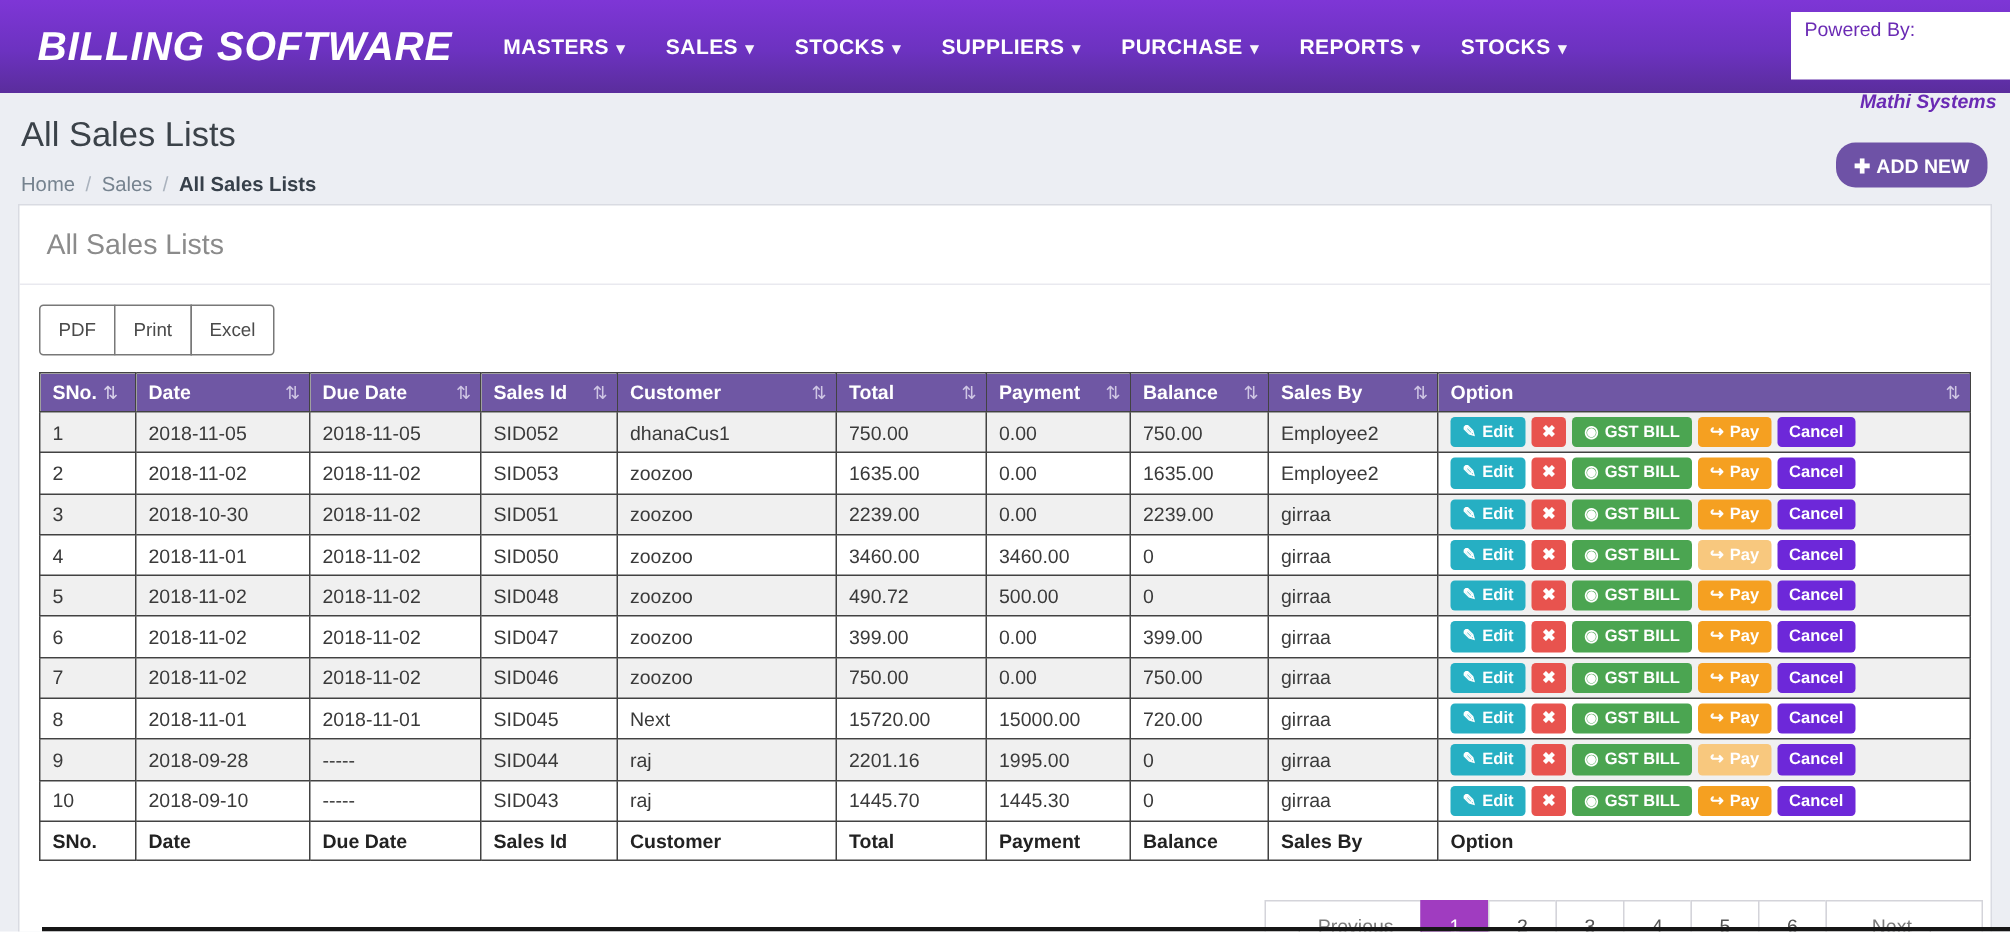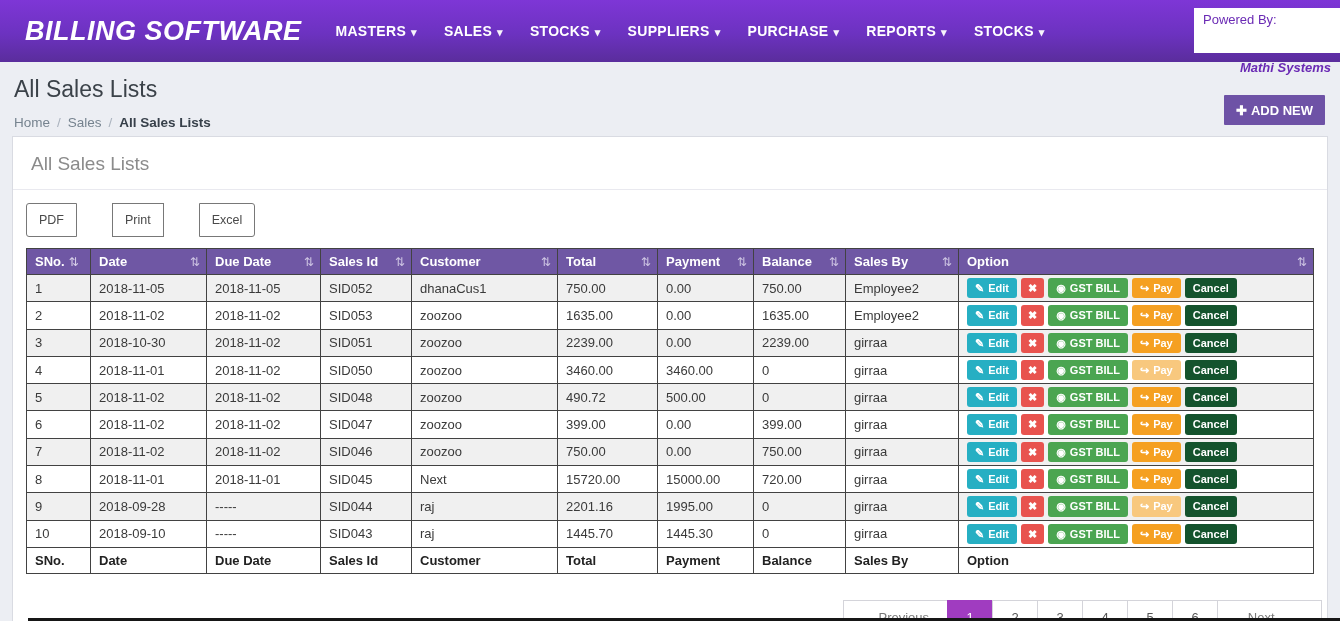--- a/index.html
+++ b/index.html
@@ -34,36 +34,36 @@
   .powered .l1 { color:#6a2ab4; font-size:13px; }
   .powered .l2 { color:#6a2ab4; font-size:13px; font-weight:bold; font-style:italic; text-align:right;margin-top:29px; }
   
   .page-title { position:absolute; left:14px; top:76px; font-size:23px; font-weight:normal; color:#3b4249; }
   .breadcrumb { position:absolute; left:14px; top:115px; font-size:13.5px; color:#76838f; }
   .breadcrumb .crumb { color:#76838f; cursor:pointer; }
   .breadcrumb .crumb.last { color:#37404a; font-weight:bold; cursor:default; }
   .breadcrumb .sep { color:#aab2bd; margin:0 7px; }
   .add-new {
     position:absolute; right:15px; top:95px; height:30px;
-    background:#6e52a6; color:#fff; border:none; border-radius:1px;
+    background:#6e52a6; color:#fff; border:none; border-radius:13px;
     font-size:13px; font-weight:bold; padding:0 12px; cursor:pointer;
     font-family:"Liberation Sans", sans-serif;
   }
   .add-new .plus { font-size:13px; margin-right:4px; }
   
   .card {
     position:absolute; left:12px; right:12px; top:136px; bottom:-40px;
     background:#fff; border:1px solid #d9dbe2;
   }
   .card-heading {
     padding:16px 18px 14px 18px; font-size:19px; color:#8b8b8b;
     border-bottom:1px solid #e9e9ef;
   }
   .toolbar { padding:13px 13px 10px 13px; height:58px; position:relative; }
-  .export-group { display:inline-flex;gap:36px; }
+  .export-group { display:inline-flex; }
   .export-btn {
     background:#fff; border:1px solid #787878; color:#4a4a4a;
     font-size:12.5px; padding:9px 12px; margin-left:-1px; cursor:pointer;
     font-family:"Liberation Sans", sans-serif;
   }
   .export-btn:first-child { margin-left:0; border-radius:3px 0 0 3px; }
   .export-btn:last-child { border-radius:0 3px 3px 0; }
   .search-wrap { position:absolute; right:4px; top:13px; display:flex; align-items:center; }
   .search-wrap label { font-size:14px; color:#333; margin-right:8px; }
   .search-wrap input {
@@ -93,21 +93,21 @@
     border:none; border-radius:3px; color:#fff; font-size:11px; font-weight:bold;
     padding:3px 8px; cursor:pointer; display:inline-flex; align-items:center;
     font-family:"Liberation Sans", sans-serif; line-height:1.3; white-space:nowrap;
   }
   .abtn .ic { margin-right:4px; font-size:11px; }
   .btn-edit { background:#26afc3; }
   .btn-x { background:#e8534e; padding:3px 7px; }
   .btn-gst { background:#4ba551; }
   .btn-pay { background:#f5a021; }
   .btn-pay.light { background:#f8c87e; }
-  .btn-cancel { background:#14532d; }
+  .btn-cancel { background:#6d28d9; }
   
   .showing { margin:15px 13px; font-size:13.5px; color:#333; }
   .pagination { position:absolute; right:5px; top:463px; display:flex; z-index:10; }
   .page-btn {
     background:#fff; border:1px solid #d4d4da; color:#555;
     font-size:13px; padding:9px 17px; margin-left:-1px; cursor:pointer; min-width:46px;
     text-align:center; font-family:"Liberation Sans", sans-serif;
   }
   .page-btn.prev, .page-btn.next { color:#7a7a7a; min-width:105px; }
   .page-btn.active { background:#a03cc0; color:#fff; border-color:#a03cc0; }

